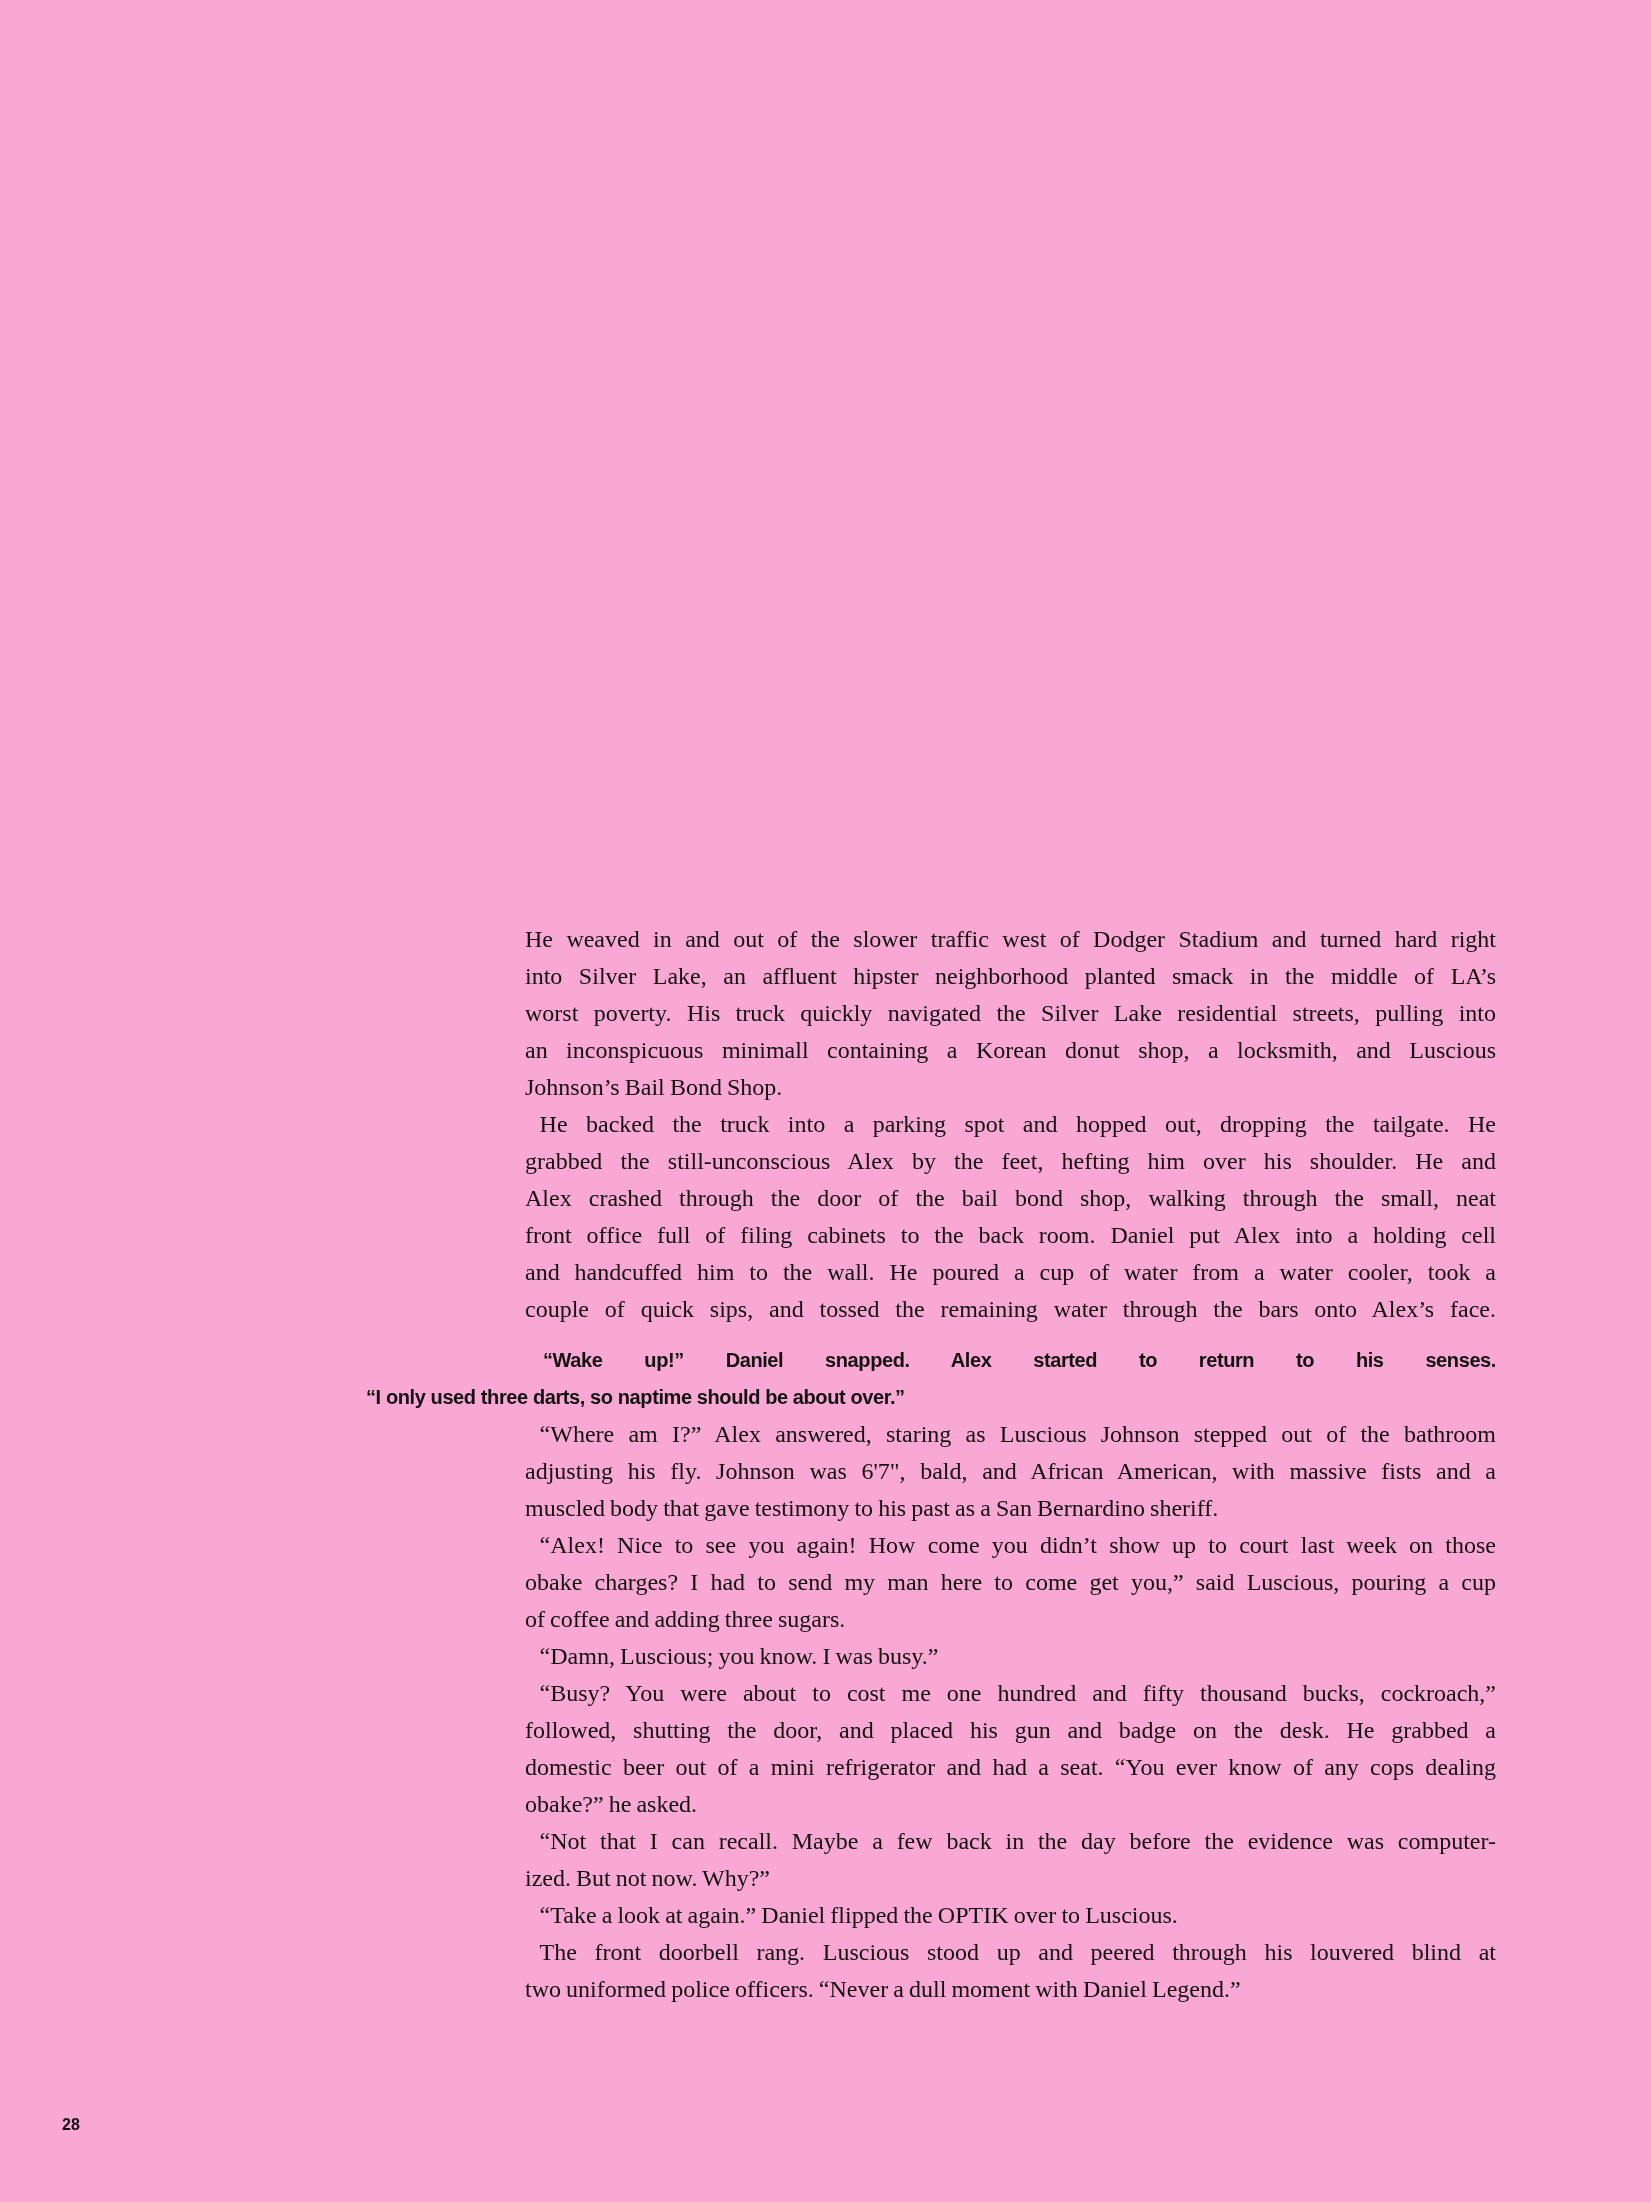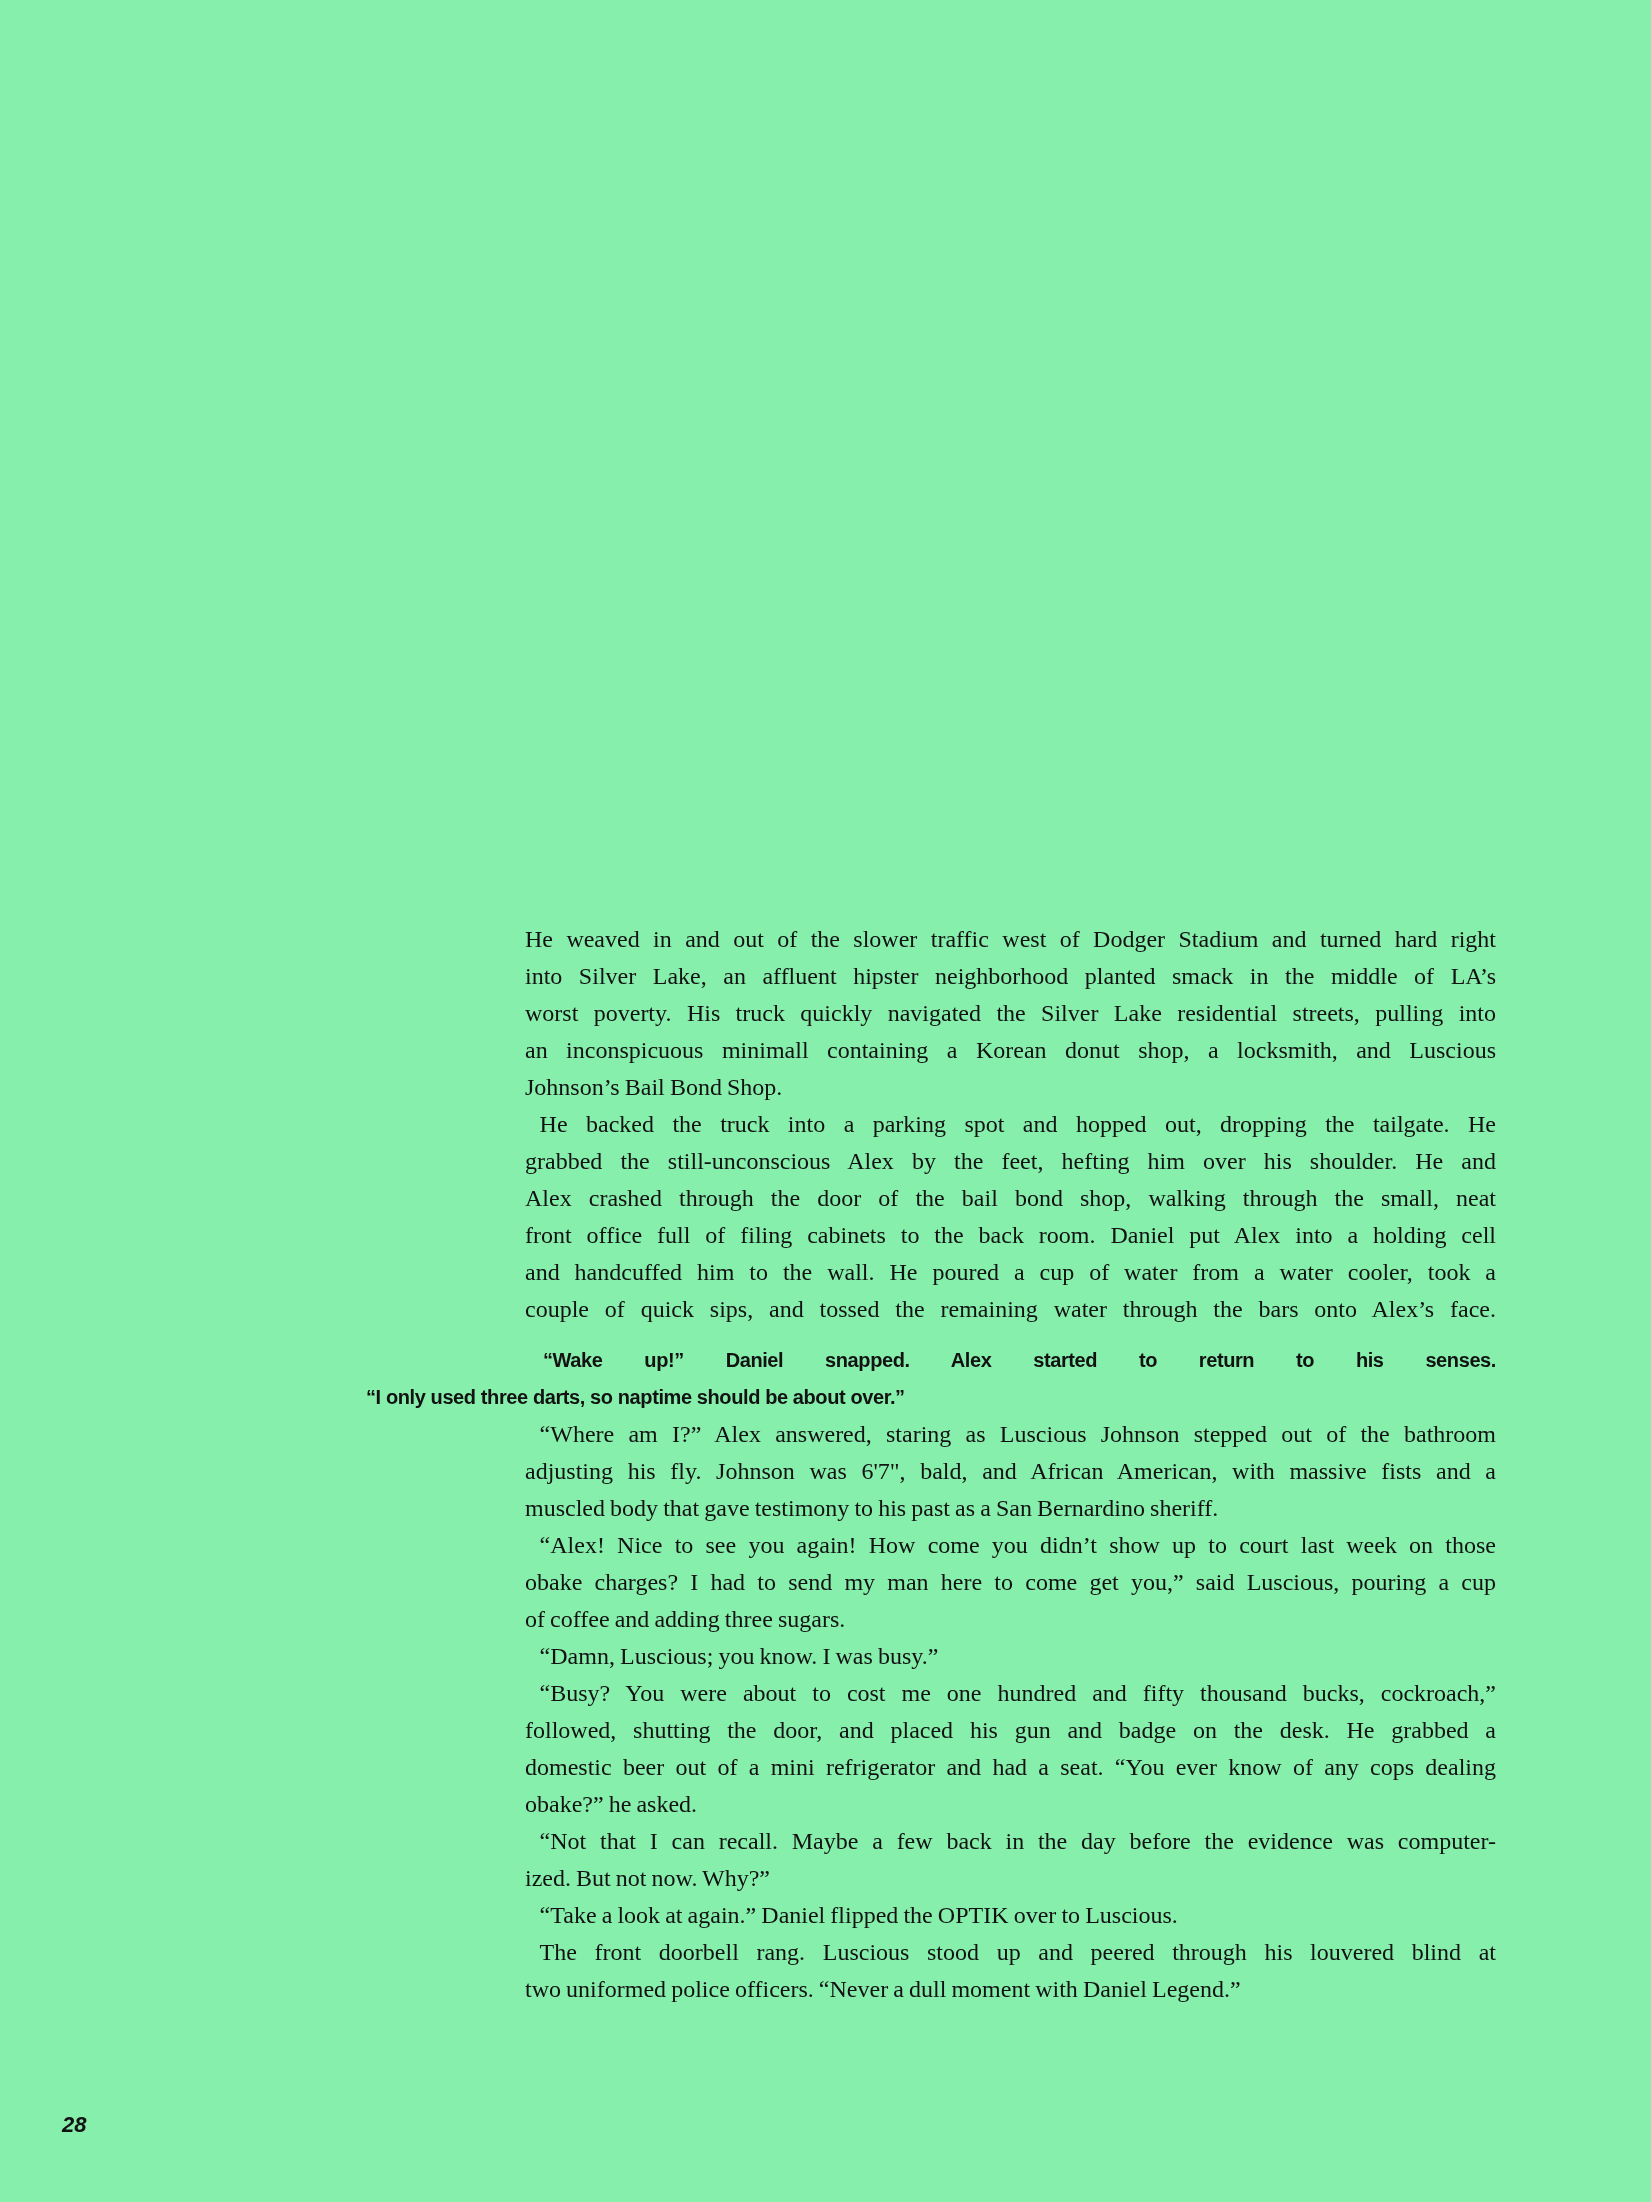--- a/index.html
+++ b/index.html
@@ -7,21 +7,21 @@
     width: 1652px;
     height: 2203px;
     background: #ffffff;
     position: relative;
     overflow: hidden;
     font-family: "Liberation Serif", serif;
   }
   .page {
     position: absolute;
     inset: 0;
-    background: #86efac;
+    background: #f9a8d4;
   }
   .textblock {
     position: absolute;
     left: 525px;
     top: 921px;
     width: 971px;
     color: #121212;
   }
   .line {
     font-family: "Liberation Serif", serif;
@@ -52,22 +52,21 @@
     margin-left: -159px;
     text-align: left;
     text-align-last: left;
   }
   .page-number {
     position: absolute;
     left: 62px;
     top: 2113px;
     font-family: "Liberation Sans", sans-serif;
     font-weight: 700;
-    font-style: italic;
-    font-size: 22px;
+    font-size: 16px;
     line-height: 24px;
     color: #121212;
   }
 </style>
 </head>
 <body>
 
 <div class="page">
   <div class="textblock" id="textblock">
       <div class="line">He weaved in and out of the slower traffic west of Dodger Stadium and turned hard right</div>

